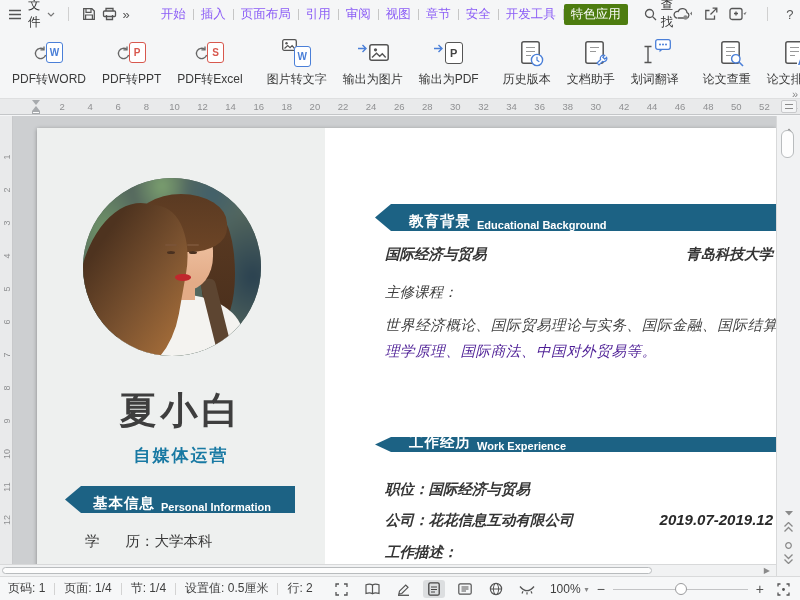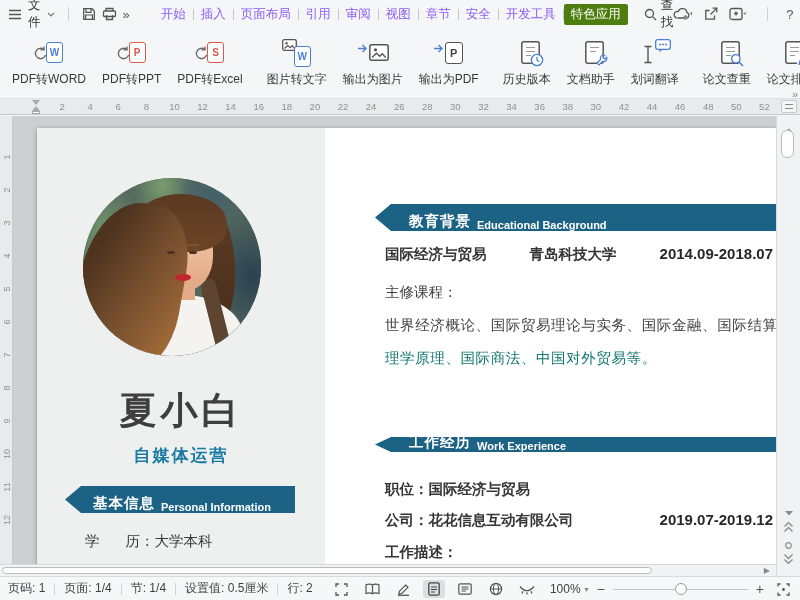--- a/index.html
+++ b/index.html
@@ -87,28 +87,28 @@
   .side-job { position:absolute; left:0; top:316px; width:288px; text-align:center; font-size:17px; font-weight:bold; color:#1879a3; letter-spacing:2px; }
   .ribbon { background:#1c6284; color:#fff; clip-path:polygon(16px 0, 100% 0, 100% 100%, 16px 100%, 0 50%); display:flex; align-items:flex-end; }
   .ribbon .zh { font-size:14.5px; font-weight:bold; letter-spacing:1px; }
   .ribbon .en { font-size:11px; font-weight:bold; margin-left:6px; }
   .ribbon-basic { position:absolute; left:28px; top:358px; width:230px; height:27px; padding-left:28px; }
   .side-info { position:absolute; left:48px; top:404px; font-size:14.5px; color:#3a3a3a; }
   .side-info .w1 { margin-right:26px; }
 
   .ribbon-edu { position:absolute; left:338px; top:76px; width:401px; height:27px; padding-left:34px; }
   .ribbon-work { position:absolute; left:338px; top:309px; width:401px; height:15px; padding-left:34px; }
-  .row { position:absolute; left:348px; width:388px; font-size:14.5px; color:#353535; white-space:nowrap; }
+  .row { position:absolute; left:348px; width:388px; font-size:14.5px; color:#353535; white-space:nowrap;font-style:italic; }
   .row.flexrow { display:flex; justify-content:space-between; align-items:baseline; }
   .bold { font-weight:bold; }
   .date { font-size:15px; font-weight:bold; color:#282828; }
   .edu-row { top:117px; }
   .courses-label { top:155px; color:#3f3f3f; }
   .courses-1 { top:188px; letter-spacing:.6px; color:#3f3f3f; }
-  .courses-2 { top:221px; letter-spacing:.6px; color:#0f766e; }
+  .courses-2 { top:214px; letter-spacing:.6px; color:#4c1d95; }
   .pos-row { top:352px; }
   .comp-row { top:383px; }
   .desc-row { top:415px; }
 
   
   .hscroll { position:absolute; top:564px; left:0; width:776px; height:12px; background:#f1f2f3; border-top:1px solid #d8d9da; }
   .hthumb { position:absolute; left:2px; top:2px; width:650px; height:7px; background:#fdfdfd; border:1px solid #b9bcbe; border-radius:4px; }
   .harrow { position:absolute; right:6px; top:1px; font-size:8px; color:#8a8a8a; }
   .vscroll { position:absolute; top:116px; right:0; width:24px; height:460px; background:#f1f2f3; border-left:1px solid #d8d9da; }
   .vthumb { position:absolute; left:4px; top:14px; width:13px; height:28px; background:#fdfdfd; border:1px solid #b9bcbe; border-radius:6px; }
@@ -448,21 +448,20 @@
         </div>
       </div>
 
       <div class="ribbon ribbon-edu">
         <span class="zh">教育背景</span>
         <span class="en">Educational Background</span>
       </div>
       <div class="row flexrow edu-row">
         <span class="bold">国际经济与贸易</span>
         <span class="bold">青岛科技大学</span>
-        <span class="date">2014.09-2018.07</span>
       </div>
       <div class="row courses-label">主修课程：</div>
       <div class="row courses-1">世界经济概论、国际贸易理论与实务、国际金融、国际结算、管</div>
       <div class="row courses-2">理学原理、国际商法、中国对外贸易等。</div>
 
       <div class="ribbon ribbon-work">
         <span class="zh">工作经历</span>
         <span class="en">Work Experience</span>
       </div>
       <div class="row pos-row bold">职位：国际经济与贸易</div>

